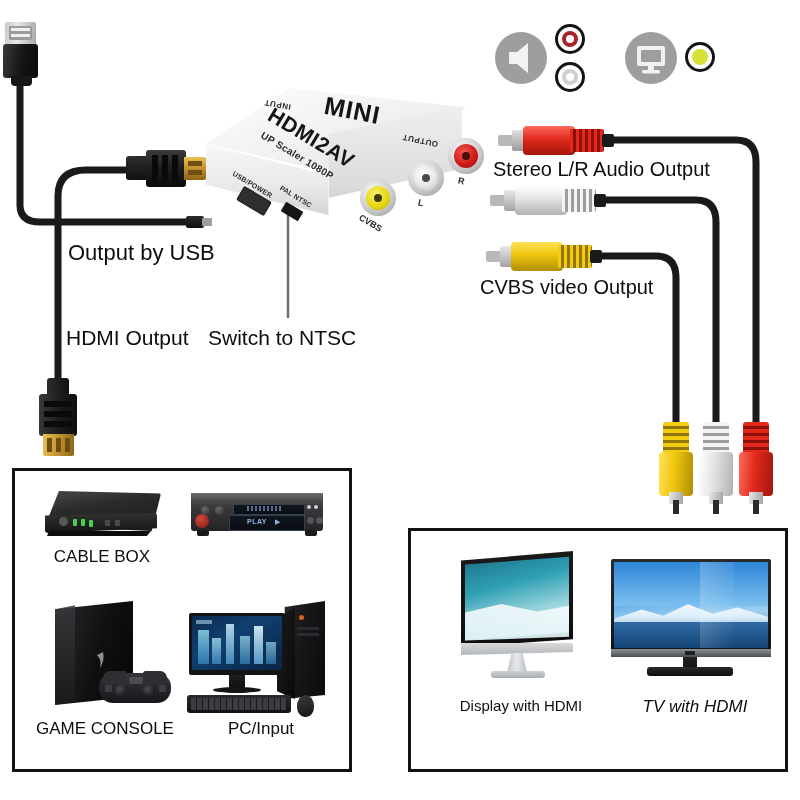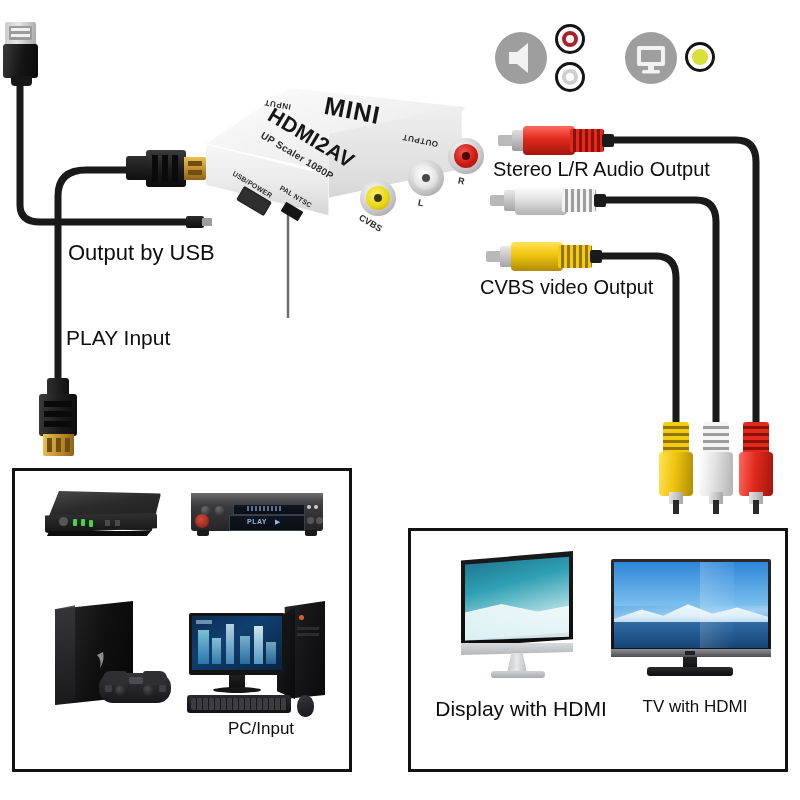--- a/index.html
+++ b/index.html
@@ -229,39 +229,41 @@
     <div class="abs" style="left:16px;top:78px;width:6px;height:14px;background:#2a2a2a;"></div>
   </div>
   <div class="abs" style="left:737px;top:422px;width:38px;height:92px;">
     <div class="abs" style="left:6px;top:0;width:26px;height:34px;background:repeating-linear-gradient(180deg,#e3281c 0 4px,#8e1109 4px 7px);border-radius:3px 3px 0 0;"></div>
     <div class="abs" style="left:2px;top:30px;width:34px;height:44px;background:linear-gradient(95deg,#ff6a5e,#e02a1d 45%,#a3150c);border-radius:4px;"></div>
     <div class="abs" style="left:12px;top:70px;width:14px;height:12px;background:linear-gradient(95deg,#e8e8e8,#a4a4a4);"></div>
     <div class="abs" style="left:16px;top:78px;width:6px;height:14px;background:#2a2a2a;"></div>
   </div>
 
   <div class="lbl" style="left:68px;top:240px;font-size:22px;">Output by USB</div>
-  <div class="lbl" style="left:66px;top:326px;font-size:21px;">PLAY Input</div>
+  <div class="lbl" style="left:66px;top:326px;font-size:21px;">HDMI Output</div>
+  <div class="lbl" style="left:208px;top:326px;font-size:21px;">Switch to NTSC</div>
   <div class="lbl" style="left:493px;top:158px;font-size:20px;">Stereo L/R Audio Output</div>
   <div class="lbl" style="left:480px;top:276px;font-size:20px;">CVBS video Output</div>
 
   <div class="frame" style="left:12px;top:468px;width:340px;height:304px;">
 
     <div class="dev" style="left:22px;top:16px;width:130px;height:58px;">
       <div class="cablebox-body" style="left:8px;top:4px;width:116px;height:40px;
            clip-path:polygon(12% 0%,100% 6%,92% 100%,0% 88%);"></div>
       <div class="cablebox-face" style="left:8px;top:26px;width:112px;height:20px;
            clip-path:polygon(0% 12%,100% 0%,100% 76%,0% 100%);"></div>
       <div class="led" style="left:36px;top:32px;width:4px;height:7px;"></div>
       <div class="led" style="left:44px;top:32px;width:4px;height:7px;"></div>
       <div class="led" style="left:52px;top:33px;width:4px;height:7px;"></div>
       <div class="abs" style="left:22px;top:30px;width:9px;height:9px;border-radius:50%;background:#575757;"></div>
       <div class="abs" style="left:68px;top:33px;width:5px;height:6px;background:#4a4a4a;"></div>
       <div class="abs" style="left:78px;top:33px;width:5px;height:6px;background:#4a4a4a;"></div>
       <div class="abs" style="left:10px;top:44px;width:104px;height:5px;background:#0d0d0d;clip-path:polygon(2% 0%,100% 0%,96% 100%,0% 100%);"></div>
     </div>
+    <div class="devlbl" style="left:8px;top:76px;width:158px;font-size:17px;">CABLE BOX</div>
 
     <div class="dev" style="left:170px;top:16px;width:142px;height:58px;">
       <div class="bd-body" style="left:6px;top:6px;width:132px;height:38px;"></div>
       <div class="abs" style="left:6px;top:6px;width:132px;height:8px;background:linear-gradient(180deg,#6e6e70,#474749);"></div>
       <div class="bd-knob" style="left:16px;top:19px;width:9px;height:9px;"></div>
       <div class="bd-knob" style="left:30px;top:19px;width:9px;height:9px;"></div>
       <div class="abs" style="left:10px;top:27px;width:14px;height:14px;border-radius:50%;background:radial-gradient(circle at 40% 35%,#d14a3c,#7c1a12);"></div>
       <div class="bd-screen" style="left:48px;top:17px;width:70px;height:9px;"></div>
       <div class="abs" style="left:62px;top:19px;width:36px;height:5px;background:repeating-linear-gradient(90deg,#5d6f88 0 2px,transparent 2px 4px);"></div>
       <div class="bd-screen" style="left:44px;top:28px;width:74px;height:14px;"></div>
@@ -288,20 +290,21 @@
 
       <div class="pad-body" style="left:62px;top:74px;width:72px;height:30px;"></div>
       <div class="abs" style="left:66px;top:72px;width:24px;height:14px;background:#2e2e33;border-radius:8px 3px 3px 8px;"></div>
       <div class="abs" style="left:106px;top:72px;width:24px;height:14px;background:#2e2e33;border-radius:3px 8px 8px 3px;"></div>
       <div class="abs" style="left:92px;top:78px;width:14px;height:7px;background:#4c4c52;border-radius:2px;"></div>
       <div class="pad-stick" style="left:78px;top:86px;width:11px;height:11px;"></div>
       <div class="pad-stick" style="left:106px;top:86px;width:11px;height:11px;"></div>
       <div class="abs" style="left:68px;top:86px;width:7px;height:7px;background:#3d3d42;border-radius:1px;"></div>
       <div class="abs" style="left:122px;top:86px;width:7px;height:7px;background:#3d3d42;border-radius:1px;"></div>
     </div>
+    <div class="devlbl" style="left:2px;top:248px;width:176px;font-size:17px;">GAME CONSOLE</div>
 
     <div class="dev" style="left:170px;top:128px;width:150px;height:116px;">
 
       <div class="tower" style="left:92px;top:2px;width:48px;height:98px;
            clip-path:polygon(16% 6%,100% 0%,100% 96%,16% 100%);"></div>
       <div class="abs" style="left:92px;top:2px;width:18px;height:98px;background:linear-gradient(100deg,#1d1d20,#0a0a0c);
            clip-path:polygon(0% 18%,100% 6%,100% 100%,0% 92%);"></div>
       <div class="abs" style="left:114px;top:16px;width:5px;height:5px;border-radius:50%;background:#d8621f;"></div>
       <div class="abs" style="left:112px;top:28px;width:22px;height:3px;background:#2c2c30;"></div>
       <div class="abs" style="left:112px;top:34px;width:22px;height:3px;background:#2c2c30;"></div>
@@ -337,33 +340,33 @@
       </div>
       <div class="abs" style="left:12px;top:52px;width:104px;height:42px;
            background:linear-gradient(180deg,rgba(255,255,255,.85),rgba(220,240,244,.95));
            clip-path:polygon(0% 32%,35% 12%,70% 30%,100% 16%,100% 90%,0% 99%);"></div>
       <div class="imac-chin" style="left:8px;top:96px;width:112px;height:12px;
            clip-path:polygon(0% 0%,100% 0%,100% 74%,0% 100%);"></div>
       <div class="imac-neck" style="left:54px;top:106px;width:20px;height:20px;
            clip-path:polygon(22% 0%,78% 0%,100% 100%,0% 100%);"></div>
       <div class="imac-foot" style="left:38px;top:124px;width:54px;height:7px;"></div>
     </div>
-    <div class="devlbl" style="left:22px;top:166px;width:176px;font-size:21px;">Display with HDMI</div>
+    <div class="devlbl" style="left:22px;top:166px;width:176px;font-size:15px;">Display with HDMI</div>
 
     <div class="dev" style="left:200px;top:28px;width:166px;height:124px;">
       <div class="tv-bez" style="left:0;top:0;width:160px;height:96px;"></div>
       <div class="tv-screen" style="left:3px;top:3px;width:154px;height:86px;">
         <div class="abs" style="left:0;top:0;width:154px;height:44px;background:linear-gradient(180deg,#2f86d8,#7cc0ee);"></div>
         <div class="abs" style="left:0;top:34px;width:154px;height:52px;
              background:linear-gradient(180deg,#ffffff,#dceefb 40%,#2d6fae);
              clip-path:polygon(0% 44%,18% 26%,32% 38%,48% 16%,64% 34%,80% 22%,100% 40%,100% 100%,0% 100%);"></div>
         <div class="abs" style="left:0;top:60px;width:154px;height:26px;background:linear-gradient(180deg,#1f5f9e,#12406f);opacity:.9;"></div>
         <div class="abs" style="left:86px;top:0;width:34px;height:86px;background:linear-gradient(100deg,rgba(255,255,255,.22),rgba(255,255,255,0));"></div>
       </div>
       <div class="abs" style="left:0;top:90px;width:160px;height:8px;background:linear-gradient(180deg,#8d9095,#4a4c50);"></div>
       <div class="abs" style="left:74px;top:92px;width:10px;height:4px;background:#202024;"></div>
       <div class="tv-stand" style="left:72px;top:98px;width:14px;height:12px;"></div>
       <div class="abs" style="left:36px;top:108px;width:86px;height:9px;background:linear-gradient(180deg,#2b2b2e,#0e0e10);border-radius:3px;"></div>
     </div>
-    <div class="devlbl" style="left:204px;top:166px;width:160px;font-size:17px;">TV with HDMI</div>
+    <div class="devlbl" style="left:204px;top:166px;width:160px;font-size:17px;font-style:italic;">TV with HDMI</div>
   </div>
 
 </div>
 
 </body></html>

